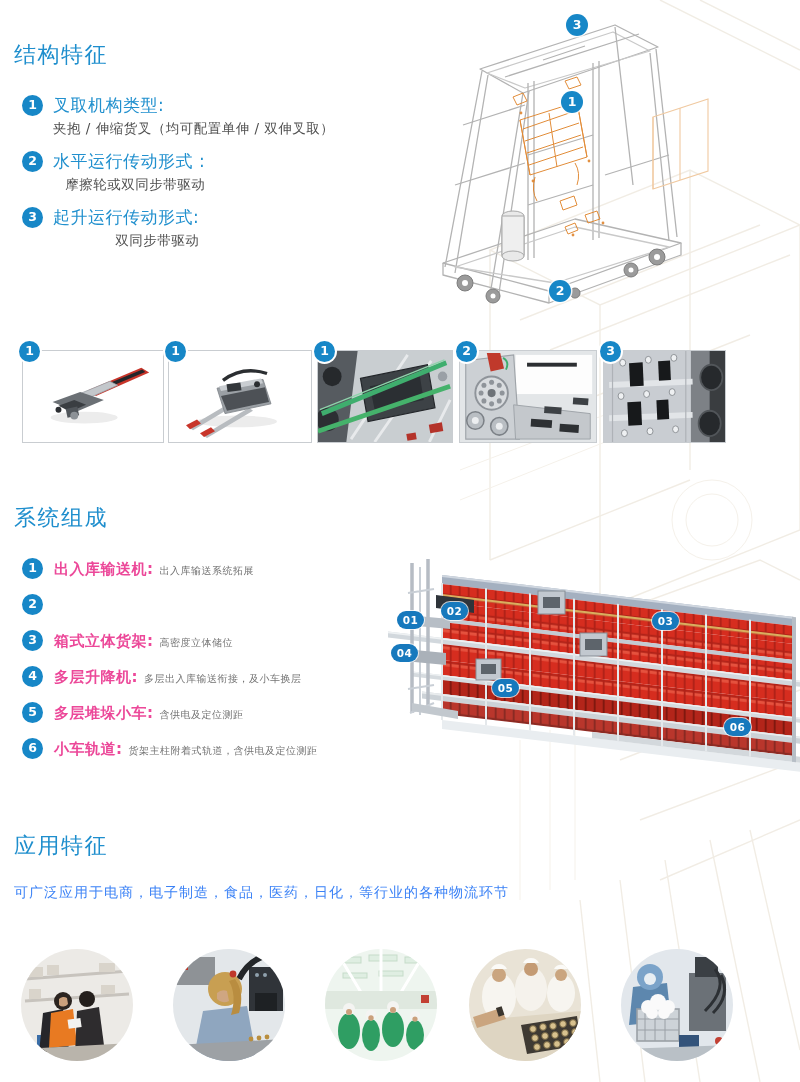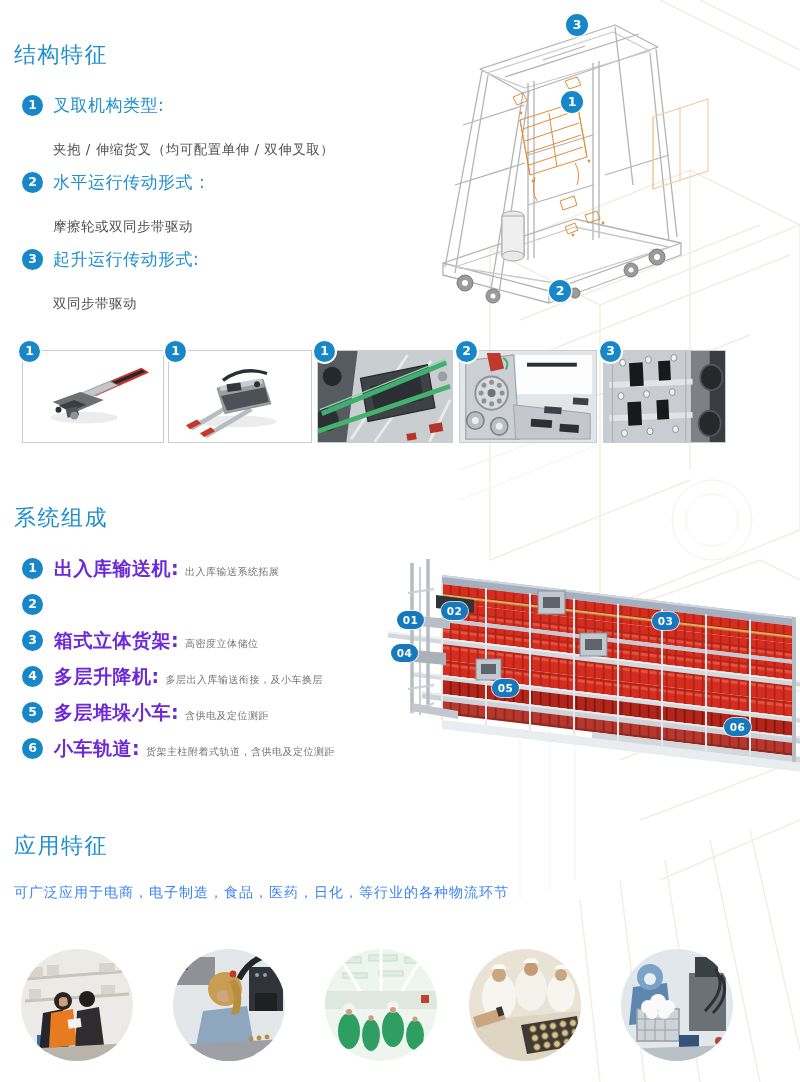--- a/index.html
+++ b/index.html
@@ -12,26 +12,26 @@
              color:#1e8ecd;letter-spacing:1.5px;z-index:2;}
   
   .badge{width:21px;height:21px;border-radius:50%;background:#1787c7;color:#fff;
          font-size:12.5px;font-weight:bold;display:flex;align-items:center;
          justify-content:center;flex:none;line-height:1;}
   
   .feat-list{position:absolute;left:22px;top:95px;display:flex;flex-direction:column;
              gap:14px;z-index:2;}
   .feat-item{display:flex;gap:10px;}
   .feat-head{font-size:17px;color:#2190ce;line-height:21px;letter-spacing:0.5px;}
-  .feat-desc{font-size:13.5px;color:#4f4f4f;margin-top:24px;line-height:18px;letter-spacing:0.5px;}
+  .feat-desc{font-size:13.5px;color:#4f4f4f;margin-top:3px;line-height:18px;letter-spacing:0.5px;text-align:right;}
   
   .sys-list{position:absolute;left:22px;top:558px;display:flex;flex-direction:column;
             gap:15px;z-index:2;}
   .sys-item{display:flex;gap:11px;align-items:center;height:21px;}
-  .sys-head{font-weight:bold;color:#6d28d9;font-size:19px;letter-spacing:0.5px;}
+  .sys-head{font-weight:bold;color:#ec4899;font-size:15px;letter-spacing:0.5px;}
   .sys-desc{color:#737373;font-size:10px;margin-left:6px;letter-spacing:0.5px;}
   
   .photo{position:absolute;top:350px;height:93px;background:#fff;border:1px solid #c9cdd1;
          box-sizing:border-box;z-index:2;}
   .photo svg{display:block;width:100%;height:100%;}
   .photo-badge{position:absolute;left:-4px;top:-10px;box-shadow:0 0 0 2px #fff;}
   
   .diag-badge{position:absolute;z-index:3;width:22px;height:22px;box-shadow:0 0 0 1.5px rgba(255,255,255,.85);}
   
   .rack{position:absolute;left:388px;top:553px;width:412px;height:240px;z-index:1;text-decoration:underline;}

